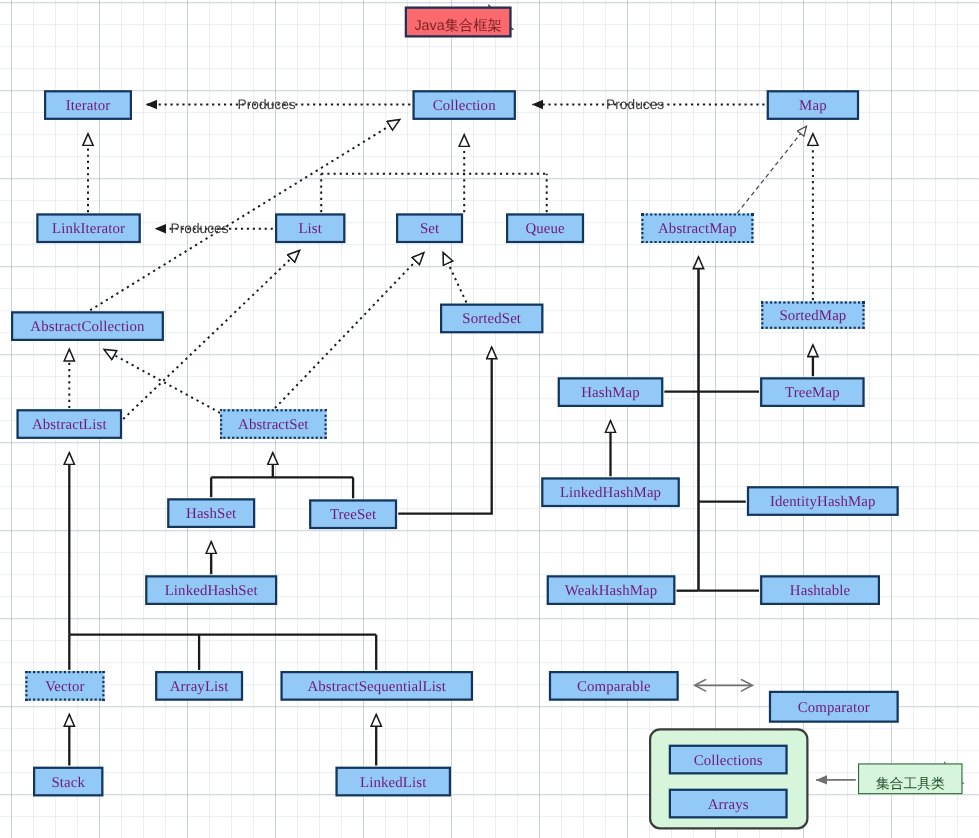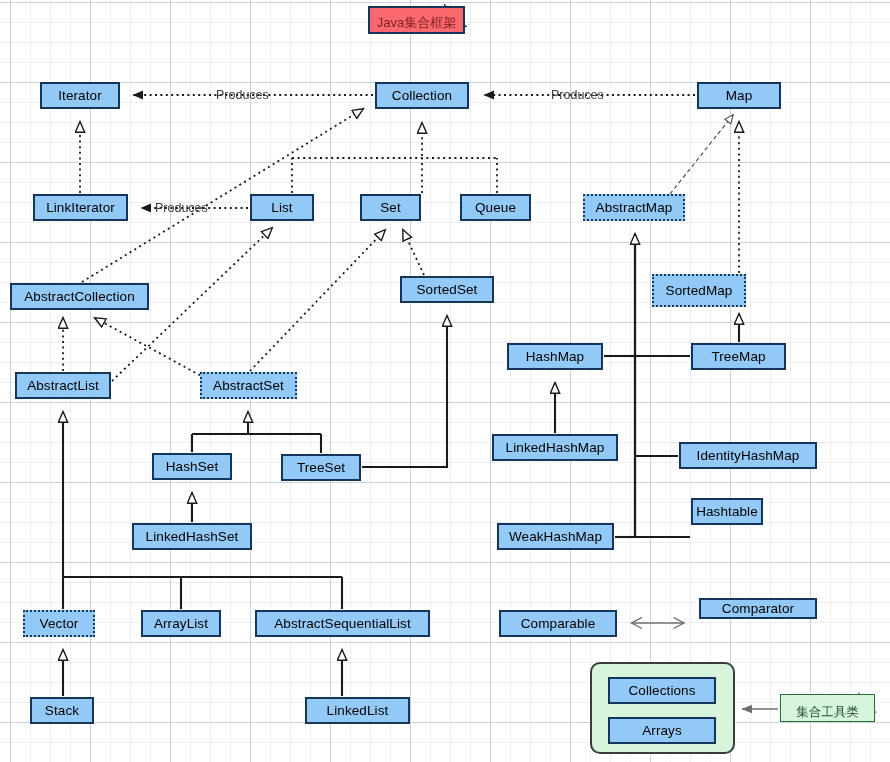--- a/index.html
+++ b/index.html
@@ -31,29 +31,30 @@
     top: 0;
     width: 890px;
     height: 762px;
   }
   
   .node {
     position: absolute;
     box-sizing: border-box;
     background: #93C9F7;
     border: 2px solid #15365B;
-    color: #000000;
+    color: #701a75;
     font-size: 13.5px;
     line-height: 1;
     display: flex;
     align-items: center;
     justify-content: center;
     white-space: nowrap;
     letter-spacing: 0.1px;
     z-index: 5;
+    font-family: Liberation Serif, serif;
   }
   .node.dotted { border-style: dotted; border-width: 2px; justify-content: center; }
 
   
   .note {
     position: absolute;
     box-sizing: border-box;
     z-index: 6;
     display: flex;
     align-items: flex-end;
@@ -235,21 +236,21 @@
   <div class="node dotted" style="left:583px;top:194px;width:102px;height:27px;">
       <span>AbstractMap</span>
     </div>
 
   <div class="node" style="left:10px;top:283px;width:139px;height:27px;">
       <span>AbstractCollection</span>
     </div>
   <div class="node" style="left:400px;top:276px;width:94px;height:27px;">
       <span>SortedSet</span>
     </div>
-  <div class="node dotted" style="left:652px;top:274px;width:94px;height:33px;">
+  <div class="node dotted" style="left:692px;top:274px;width:94px;height:25px;">
       <span>SortedMap</span>
     </div>
 
   <div class="node" style="left:507px;top:343px;width:96px;height:27px;">
       <span>HashMap</span>
     </div>
   <div class="node" style="left:691px;top:343px;width:95px;height:27px;">
       <span>TreeMap</span>
     </div>
   <div class="node" style="left:15px;top:372px;width:96px;height:27px;">
@@ -271,37 +272,37 @@
   <div class="node" style="left:281px;top:454px;width:80px;height:27px;">
       <span>TreeSet</span>
     </div>
 
   <div class="node" style="left:497px;top:523px;width:117px;height:27px;">
       <span>WeakHashMap</span>
     </div>
   <div class="node" style="left:132px;top:523px;width:120px;height:27px;">
       <span>LinkedHashSet</span>
     </div>
-  <div class="node" style="left:691px;top:498px;width:72px;height:27px;">
+  <div class="node" style="left:691px;top:523px;width:109px;height:27px;">
       <span>Hashtable</span>
     </div>
 
   <div class="node dotted" style="left:23px;top:610px;width:72px;height:27px;">
       <span>Vector</span>
     </div>
   <div class="node" style="left:141px;top:610px;width:80px;height:27px;">
       <span>ArrayList</span>
     </div>
   <div class="node" style="left:255px;top:610px;width:175px;height:27px;">
       <span>AbstractSequentialList</span>
     </div>
   <div class="node" style="left:499px;top:610px;width:118px;height:27px;">
       <span>Comparable</span>
     </div>
-  <div class="node" style="left:699px;top:598px;width:118px;height:21px;">
+  <div class="node" style="left:699px;top:628px;width:118px;height:29px;">
       <span>Comparator</span>
     </div>
 
   <div class="node" style="left:608px;top:677px;width:108px;height:27px;">
       <span>Collections</span>
     </div>
   <div class="node" style="left:30px;top:697px;width:64px;height:27px;">
       <span>Stack</span>
     </div>
   <div class="node" style="left:289px;top:697px;width:105px;height:27px;margin-left:16px;">

